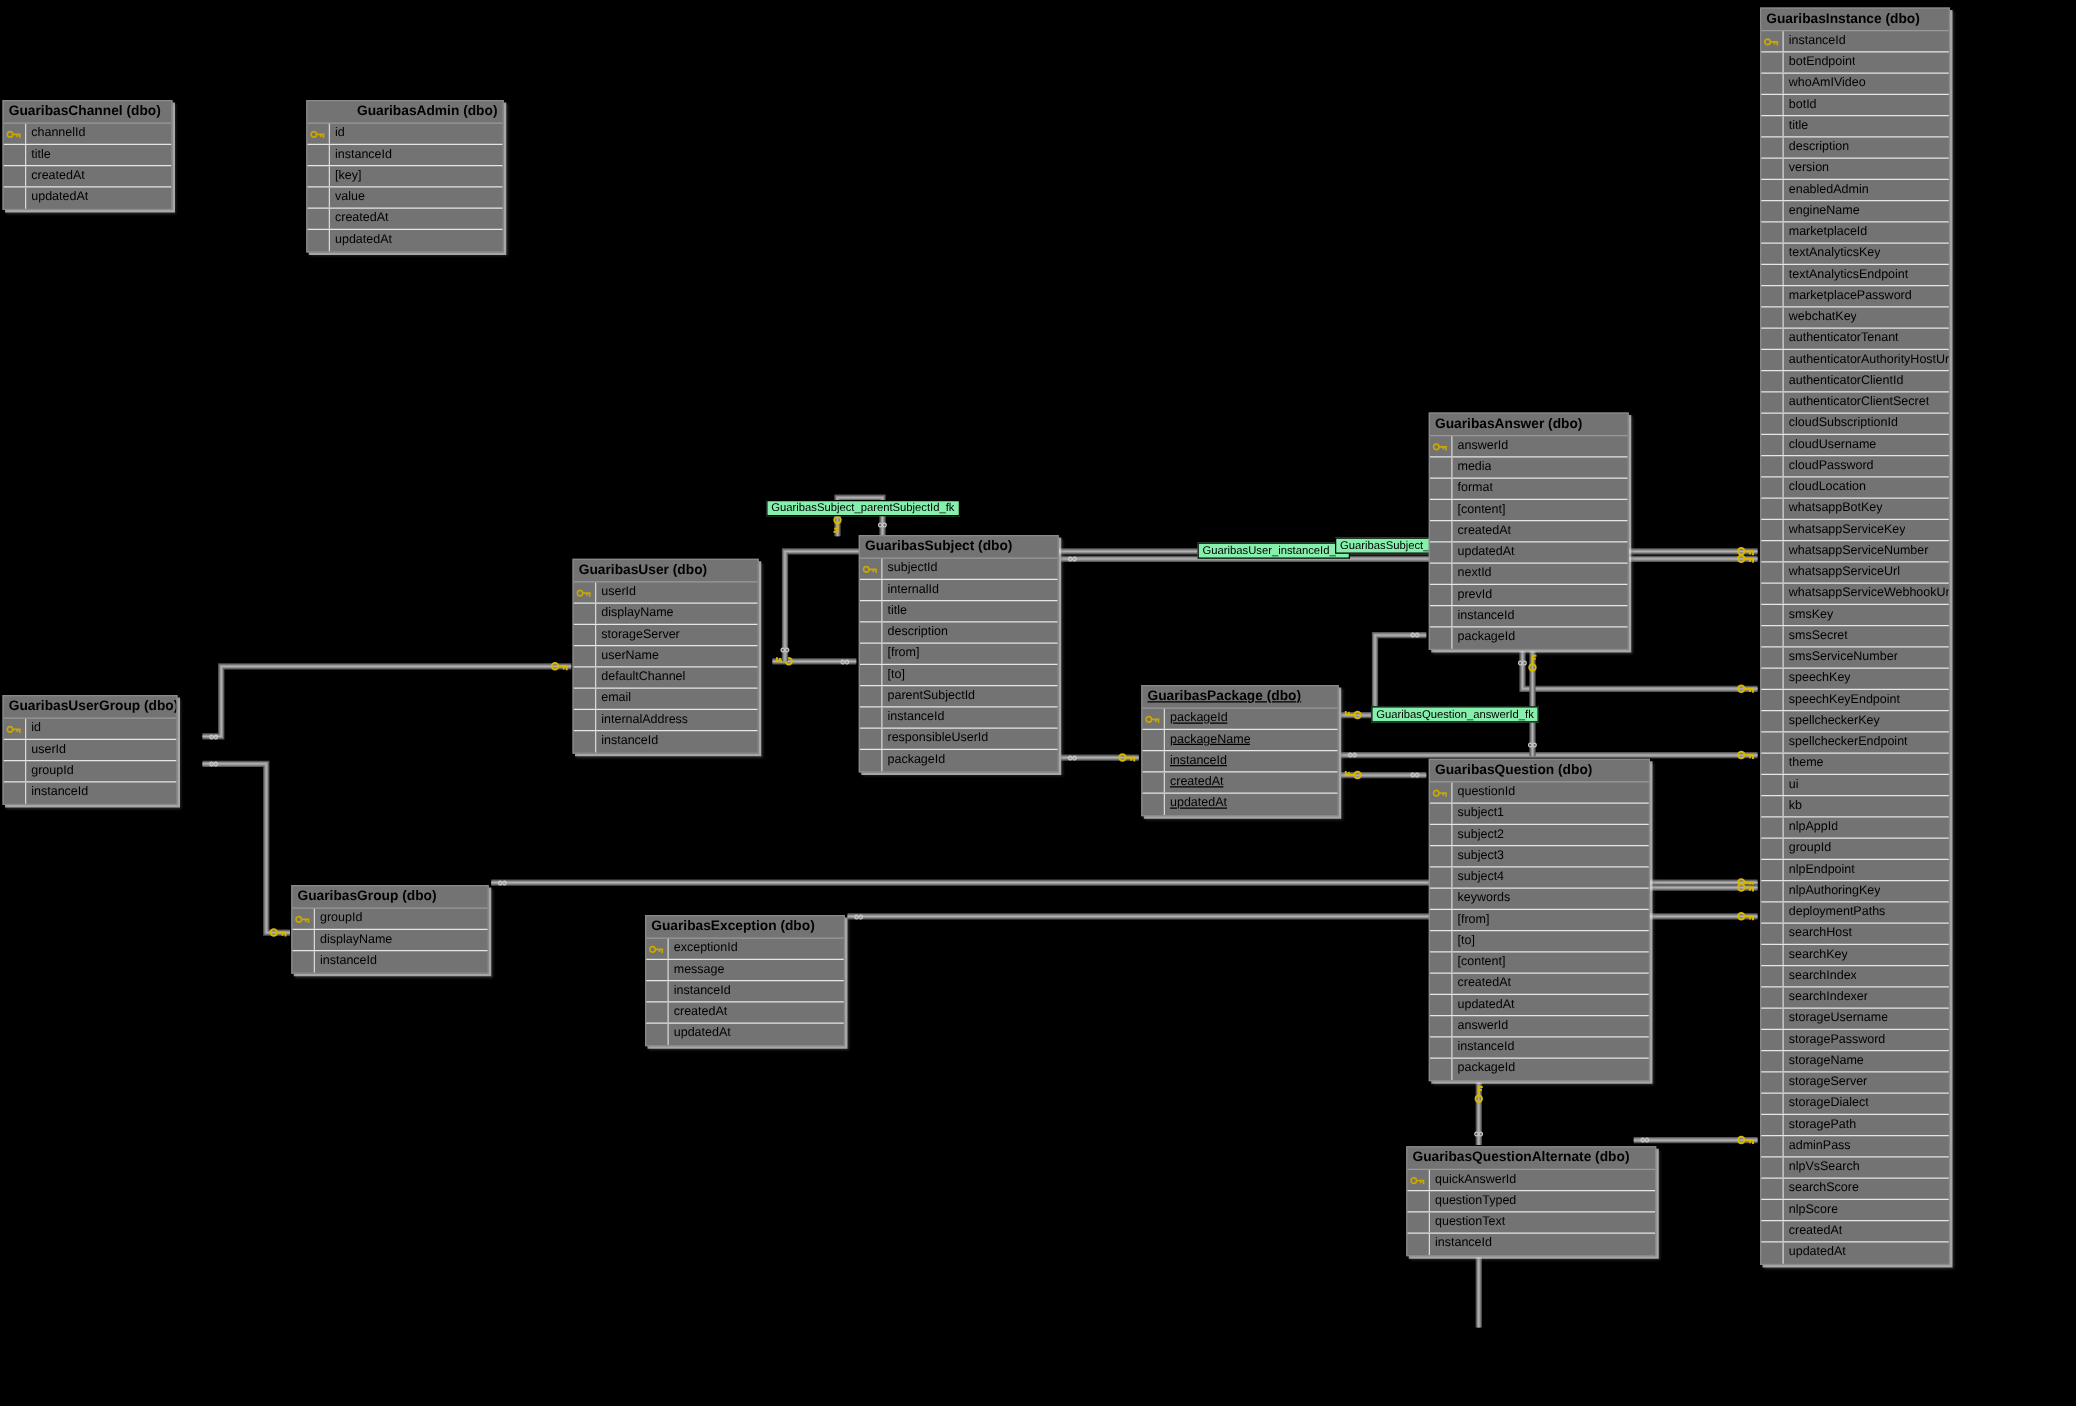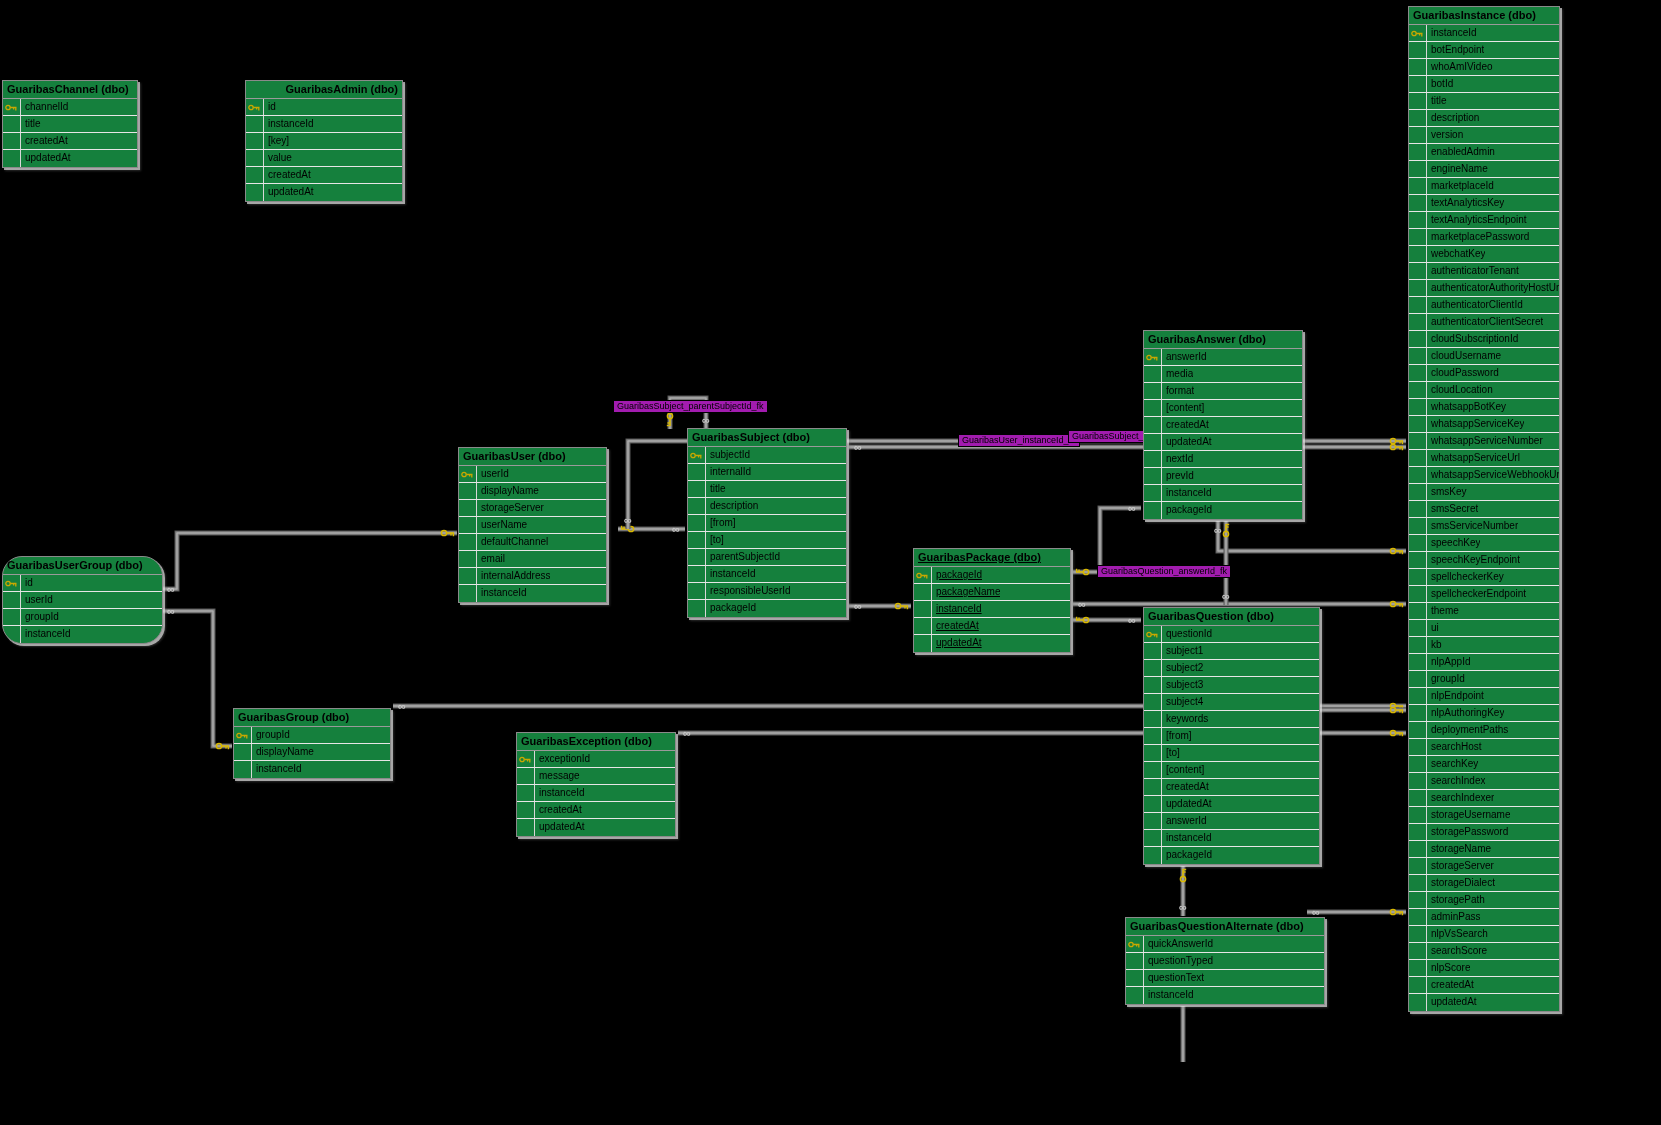--- a/index.html
+++ b/index.html
@@ -1,31 +1,31 @@
 <!DOCTYPE html>
 <html><head>
 <meta charset="utf-8">
 <style>
   html,body{margin:0;padding:0;background:#000;}
   #diagram{position:relative;width:1661px;height:1125px;background:#000;overflow:hidden;
            font-family:"Liberation Sans",sans-serif;}
   .connector-layer{position:absolute;left:0;top:0;z-index:1;}
   .labels-layer{position:absolute;left:0;top:0;width:100%;height:100%;z-index:2;pointer-events:none;}
   .tables-layer{position:absolute;left:0;top:0;width:100%;height:100%;z-index:3;pointer-events:none;}
-  .db-table{position:absolute;background:#15803d;border:1px solid #8a8a8a;color:#000;
+  .db-table{position:absolute;background:#737373;border:1px solid #8a8a8a;color:#000;
             box-shadow:2px 2px 0 rgba(235,235,235,.65), 3px 3px 2px rgba(120,120,120,.35);
             pointer-events:auto;box-sizing:border-box;}
   .tbl-header{height:18px;line-height:17px;font-size:11px;font-weight:bold;padding:0 4px;
               border-bottom:1px solid #9a9a9a;white-space:nowrap;overflow:hidden;box-sizing:border-box;}
   .tbl-row{display:flex;height:17px;line-height:16px;border-bottom:1px solid #e6e6e6;box-sizing:border-box;}
   .tbl-row:last-child{border-bottom:none;}
   .cell-key{width:18px;flex:none;border-right:1px solid #d8d8d8;display:flex;align-items:center;
             justify-content:center;box-sizing:border-box;}
   .cell-name{font-size:10px;padding-left:4px;white-space:nowrap;overflow:hidden;}
-  .rel-label{position:absolute;background:#a21caf;border:1px solid #000;color:#000;font-size:9px;
+  .rel-label{position:absolute;background:#86efac;border:1px solid #000;color:#000;font-size:9px;
              line-height:11px;padding:0 3px;white-space:nowrap;pointer-events:auto;}
 </style>
 </head>
 <body>
 
 <div id="diagram" style="width: 1661px; height: 1125px; background: rgb(0, 0, 0);">
     <svg width="1661" height="1125" class="connector-layer">
       <g>
         <polyline points="162,589 177,589 177,533 457,533" fill="none" stroke="#595959" stroke-width="5"></polyline>
         <polyline points="162,589 177,589 177,533 457,533" fill="none" stroke="#8f8f8f" stroke-width="3"></polyline>
@@ -758,21 +758,21 @@
           <div class="tbl-row">
             <span class="cell-key"></span>
             <span class="cell-name">instanceId</span>
           </div>
           <div class="tbl-row">
             <span class="cell-key"></span>
             <span class="cell-name">packageId</span>
           </div>
         </div>
       </div>
-      <div class="db-table" style="left: 2px; top: 556px; width: 161px; border-radius: 20px;">
+      <div class="db-table" style="left: 2px; top: 556px; width: 140px;">
         <div class="tbl-header">GuaribasUserGroup (dbo)</div>
         <div class="tbl-body">
           <div class="tbl-row">
             <span class="cell-key">
               <svg width="13" height="9" viewBox="0 0 13 9">
                 <g stroke="#c9a800" stroke-width="1.3" fill="none">
                   <circle cx="3" cy="4.5" r="2.2"></circle>
                   <path d="M 5.2 4.5 L 11.5 4.5 M 8.6 4.5 L 8.6 6.6 M 10.8 4.5 L 10.8 7.4"></path>
                 </g>
               </svg>

